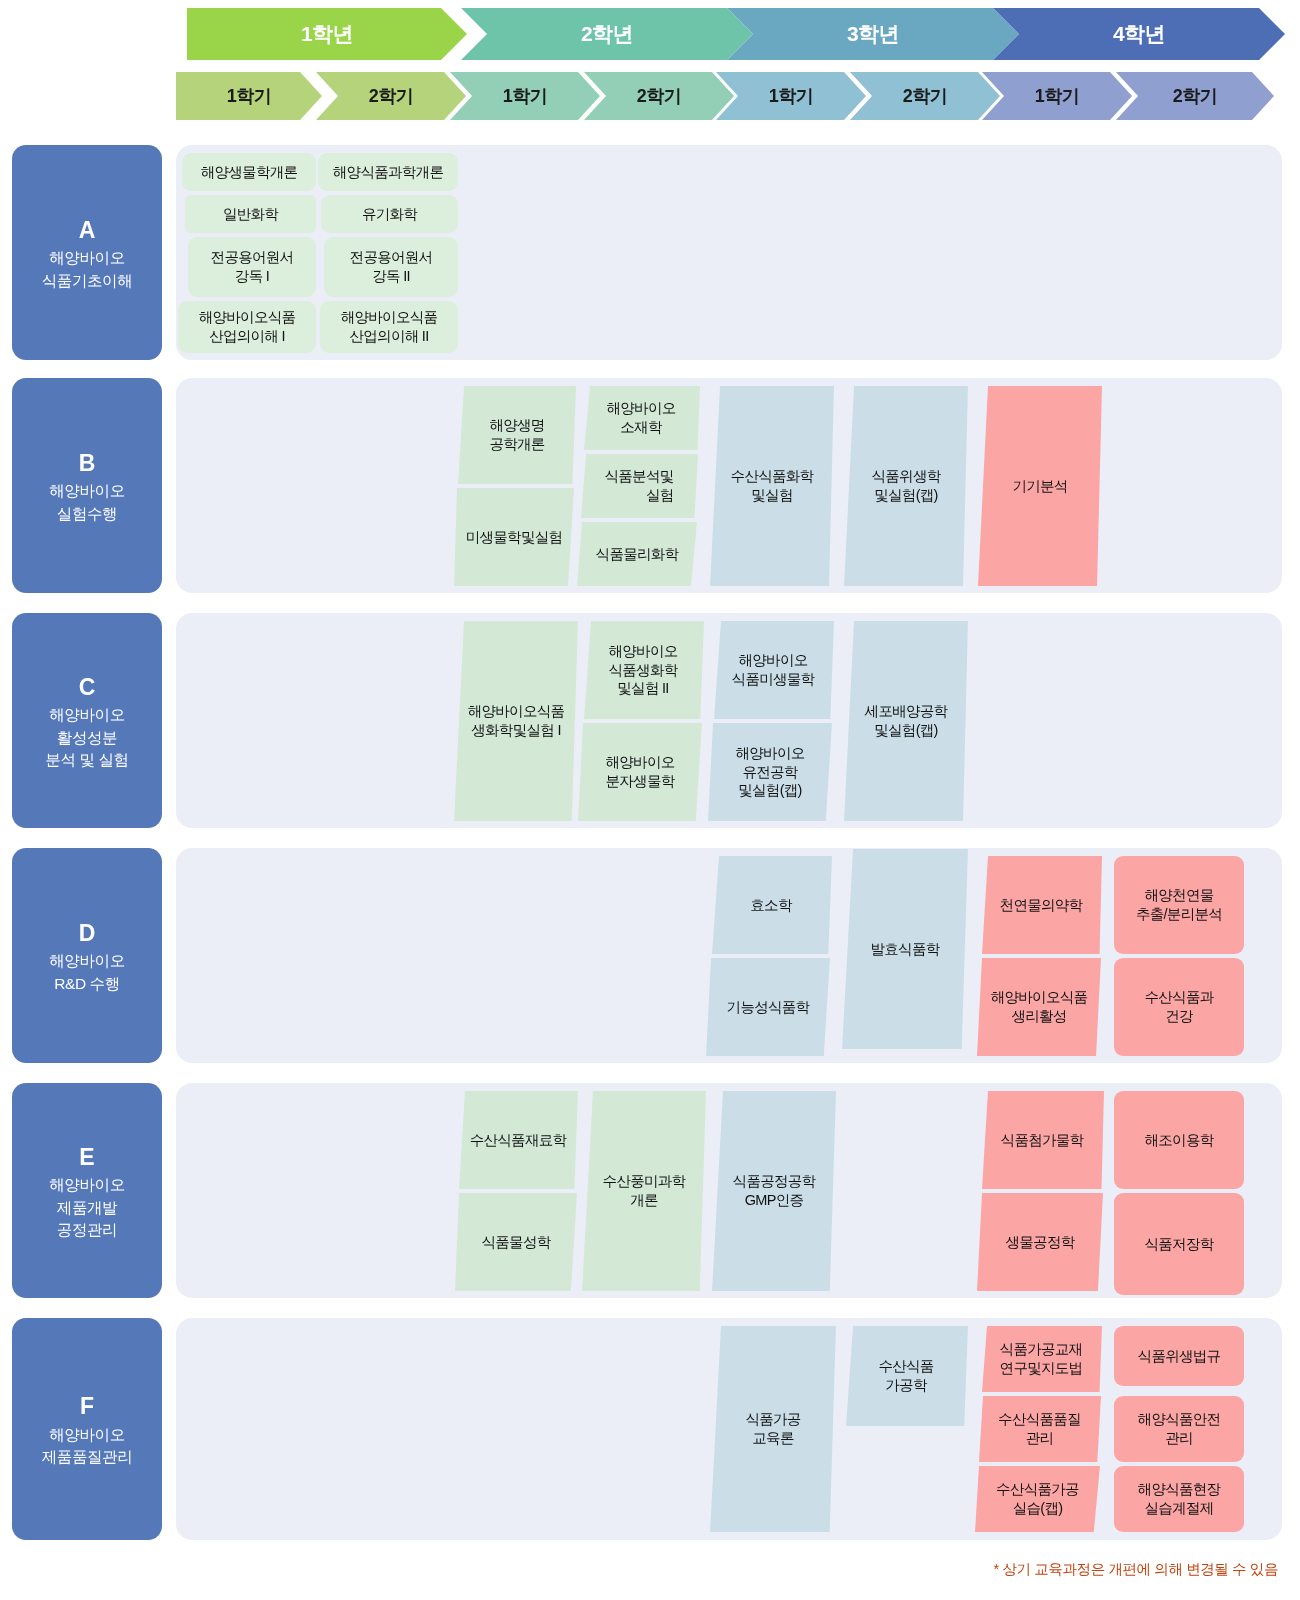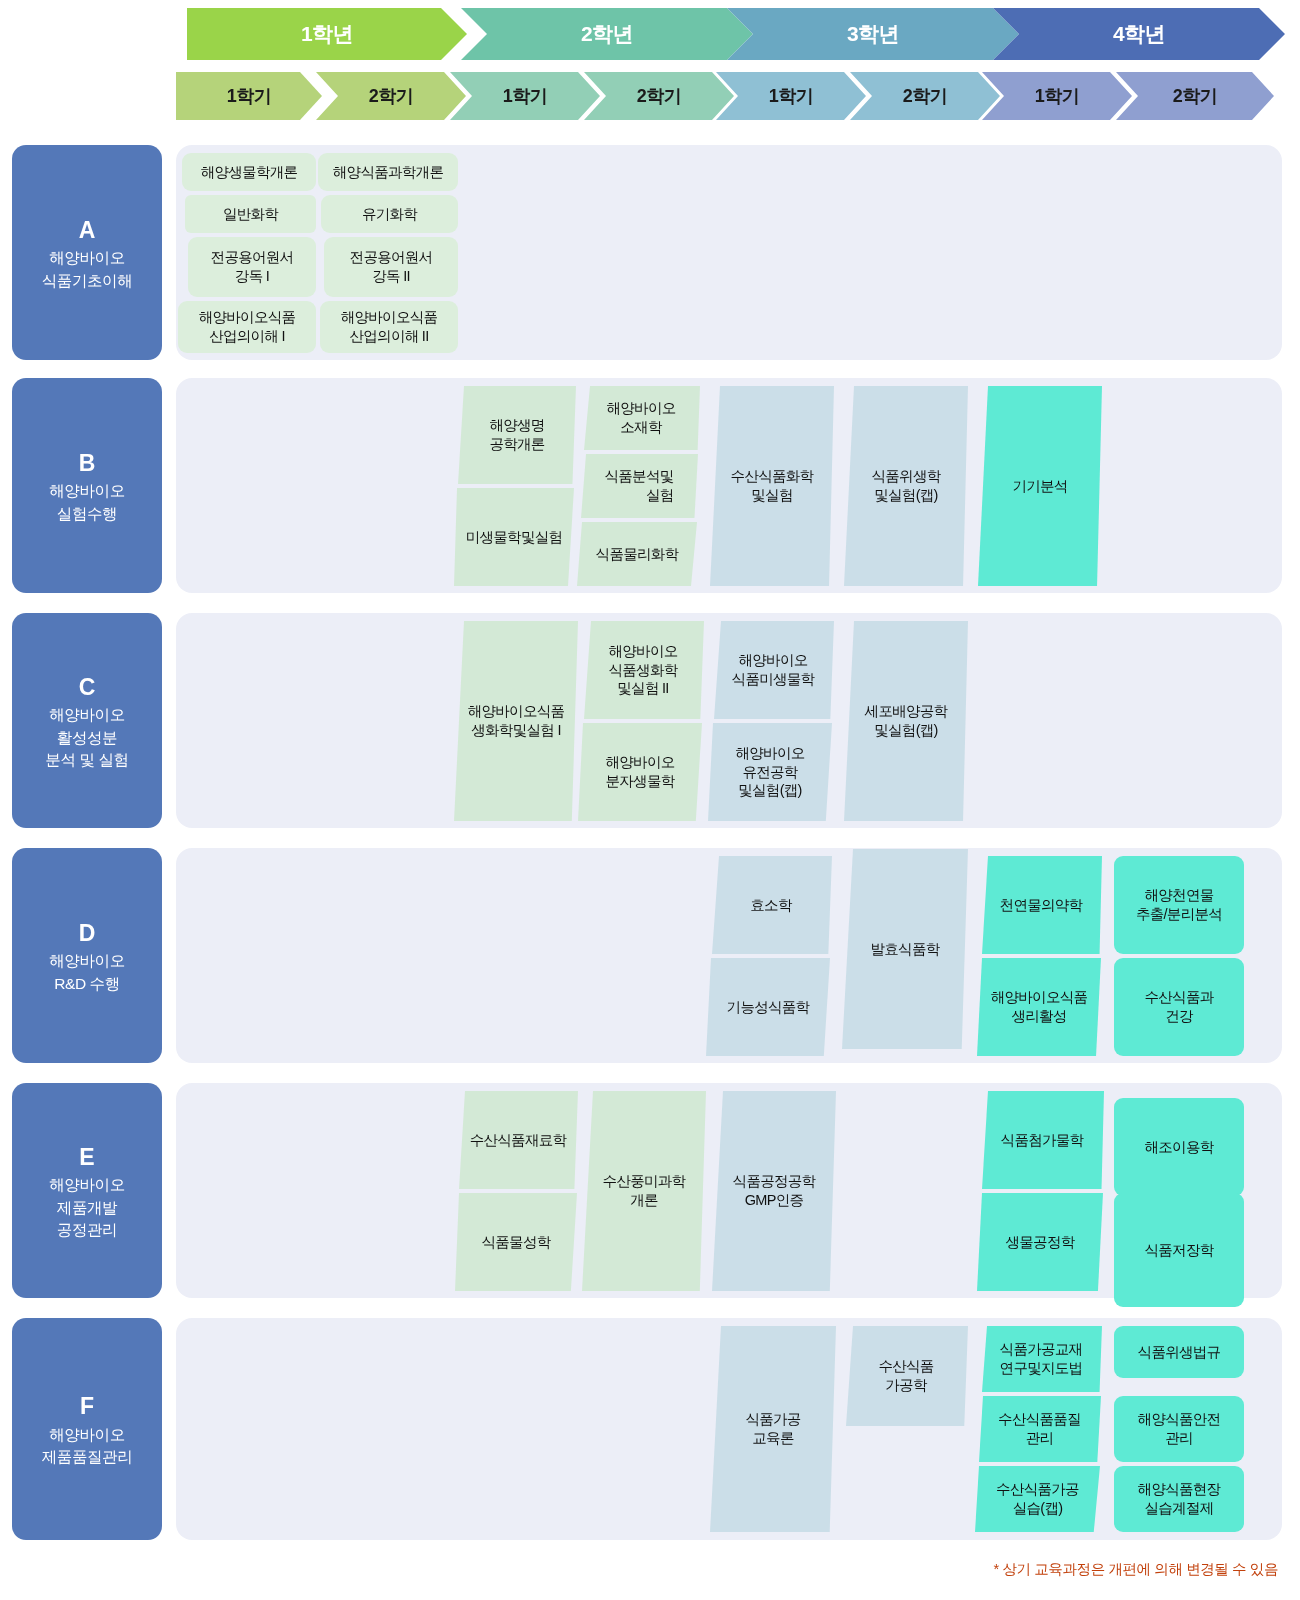--- a/index.html
+++ b/index.html
@@ -67,21 +67,21 @@
     font-size: 14.5px;
     line-height: 1.3;
     letter-spacing: -0.7px;
     color: #111111;
     padding: 2px 5px;
     border-radius: 9px;
   }
   .c-green  { background: #dceedc; }
   .c-green2 { background: #d3e9d6; }
   .c-blue   { background: #cbdee8; }
-  .c-purple { background: #5eead4; }
+  .c-purple { background: #fca5a5; }
 
   .sk   { 
     border-radius: 0;
   }
 
   .foot {
     position: absolute; right: 22px; top: 1560px;
     font-size: 14.5px; color: #c2410c; letter-spacing: -0.4px;
   }
 </style>
@@ -215,39 +215,39 @@
       <div class="card c-green2 sk" style="left:282px; top:8px;   width:120px; height:98px;  clip-path:polygon(7px 0,100% 0,97% 100%,1px 100%);">수산식품재료학</div>
       <div class="card c-green2 sk" style="left:279px; top:110px; width:122px; height:98px;  clip-path:polygon(4px 0,100% 0,95% 100%,0 100%);">식품물성학</div>
 
       <div class="card c-green2 sk" style="left:406px; top:8px;   width:124px; height:200px; clip-path:polygon(11px 0,100% 0,95% 100%,0 100%);">수산풍미과학<br>개론</div>
 
       <div class="card c-blue sk" style="left:536px; top:8px;   width:124px; height:200px; clip-path:polygon(11px 0,100% 0,95% 100%,0 100%);">식품공정공학<br>GMP인증</div>
 
       <div class="card c-purple sk" style="left:804px; top:8px;   width:124px; height:98px;  clip-path:polygon(8px 0,100% 0,98% 100%,2px 100%);">식품첨가물학</div>
       <div class="card c-purple sk" style="left:801px; top:110px; width:126px; height:98px;  clip-path:polygon(5px 0,100% 0,96% 100%,0 100%);">생물공정학</div>
 
-      <div class="card c-purple" style="left:938px; top:15px;   width:130px; height:98px;">해조이용학</div>
-      <div class="card c-purple" style="left:938px; top:110px; width:130px; height:114px;">식품저장학</div>
+      <div class="card c-purple" style="left:938px; top:8px;   width:130px; height:98px;">해조이용학</div>
+      <div class="card c-purple" style="left:938px; top:110px; width:130px; height:102px;">식품저장학</div>
     </div>
   </div>
 
   <div class="row" style="top:1318px; height:222px;">
     <div class="row-label" style="top:0; height:222px;">
       <div class="row-letter">F</div>
       <div class="row-title">해양바이오<br>제품품질관리</div>
     </div>
     <div class="row-track" style="top:0; height:222px;">
       <div class="card c-blue sk" style="left:534px; top:8px;  width:126px; height:206px; clip-path:polygon(11px 0,100% 0,95% 100%,0 100%);">식품가공<br>교육론</div>
 
       <div class="card c-blue sk" style="left:668px; top:8px;  width:124px; height:100px; clip-path:polygon(9px 0,100% 0,97% 100%,2px 100%);">수산식품<br>가공학</div>
 
       <div class="card c-purple sk" style="left:804px; top:8px;  width:122px; height:66px;  clip-path:polygon(7px 0,100% 0,98% 100%,2px 100%);">식품가공교재<br>연구및지도법</div>
       <div class="card c-purple sk" style="left:802px; top:78px; width:123px; height:66px;  clip-path:polygon(5px 0,100% 0,97% 100%,1px 100%);">수산식품품질<br>관리</div>
       <div class="card c-purple sk" style="left:799px; top:148px;width:125px; height:66px;  clip-path:polygon(4px 0,100% 0,95% 100%,0 100%);">수산식품가공<br>실습(캡)</div>
 
-      <div class="card c-purple" style="left:938px; top:8px;  width:130px; height:52px;">식품위생법규</div>
+      <div class="card c-purple" style="left:938px; top:8px;  width:130px; height:60px;">식품위생법규</div>
       <div class="card c-purple" style="left:938px; top:78px; width:130px; height:66px;">해양식품안전<br>관리</div>
       <div class="card c-purple" style="left:938px; top:148px;width:130px; height:66px;">해양식품현장<br>실습계절제</div>
     </div>
   </div>
 
   <div class="foot">* 상기 교육과정은 개편에 의해 변경될 수 있음</div>
 </div>
 
 </body></html>

